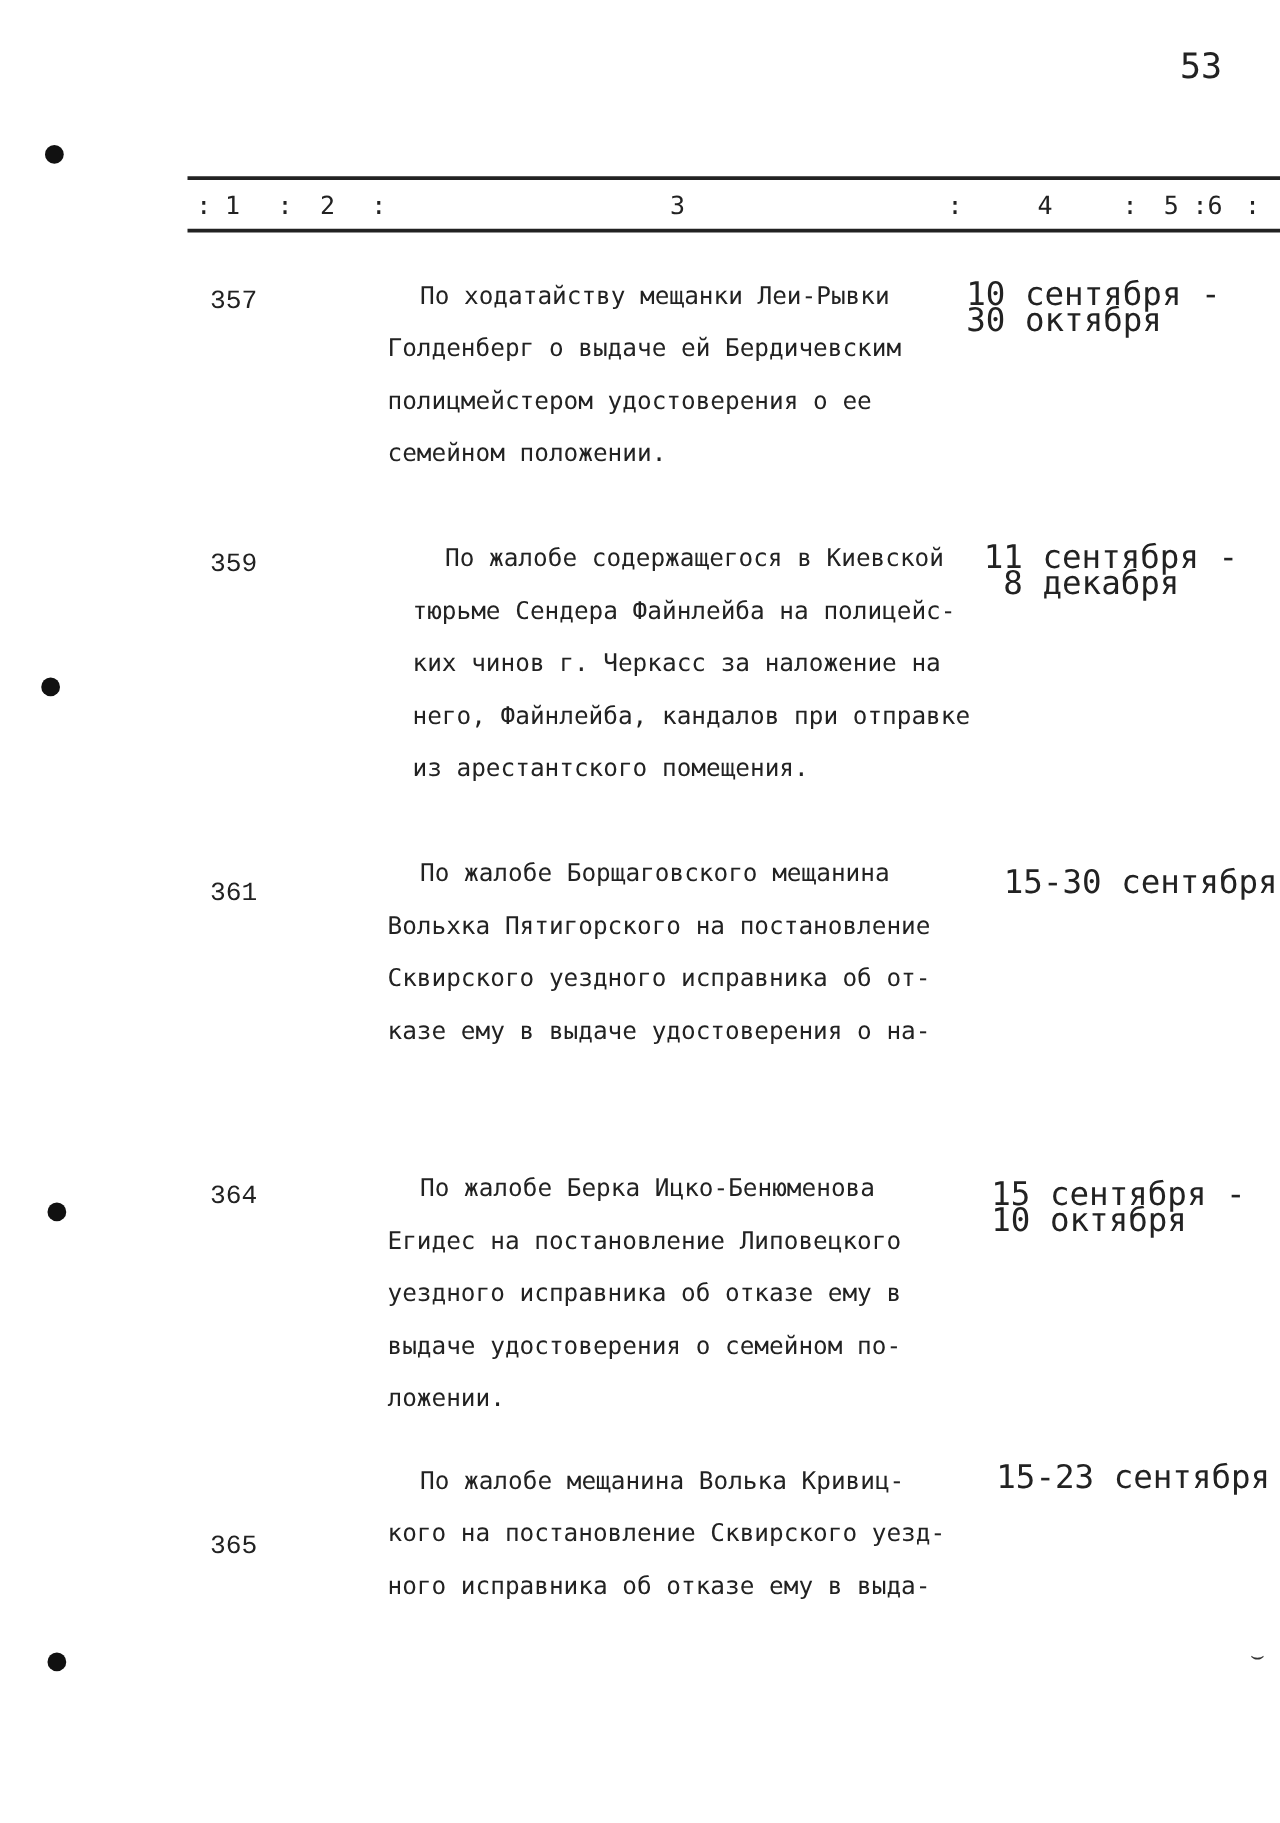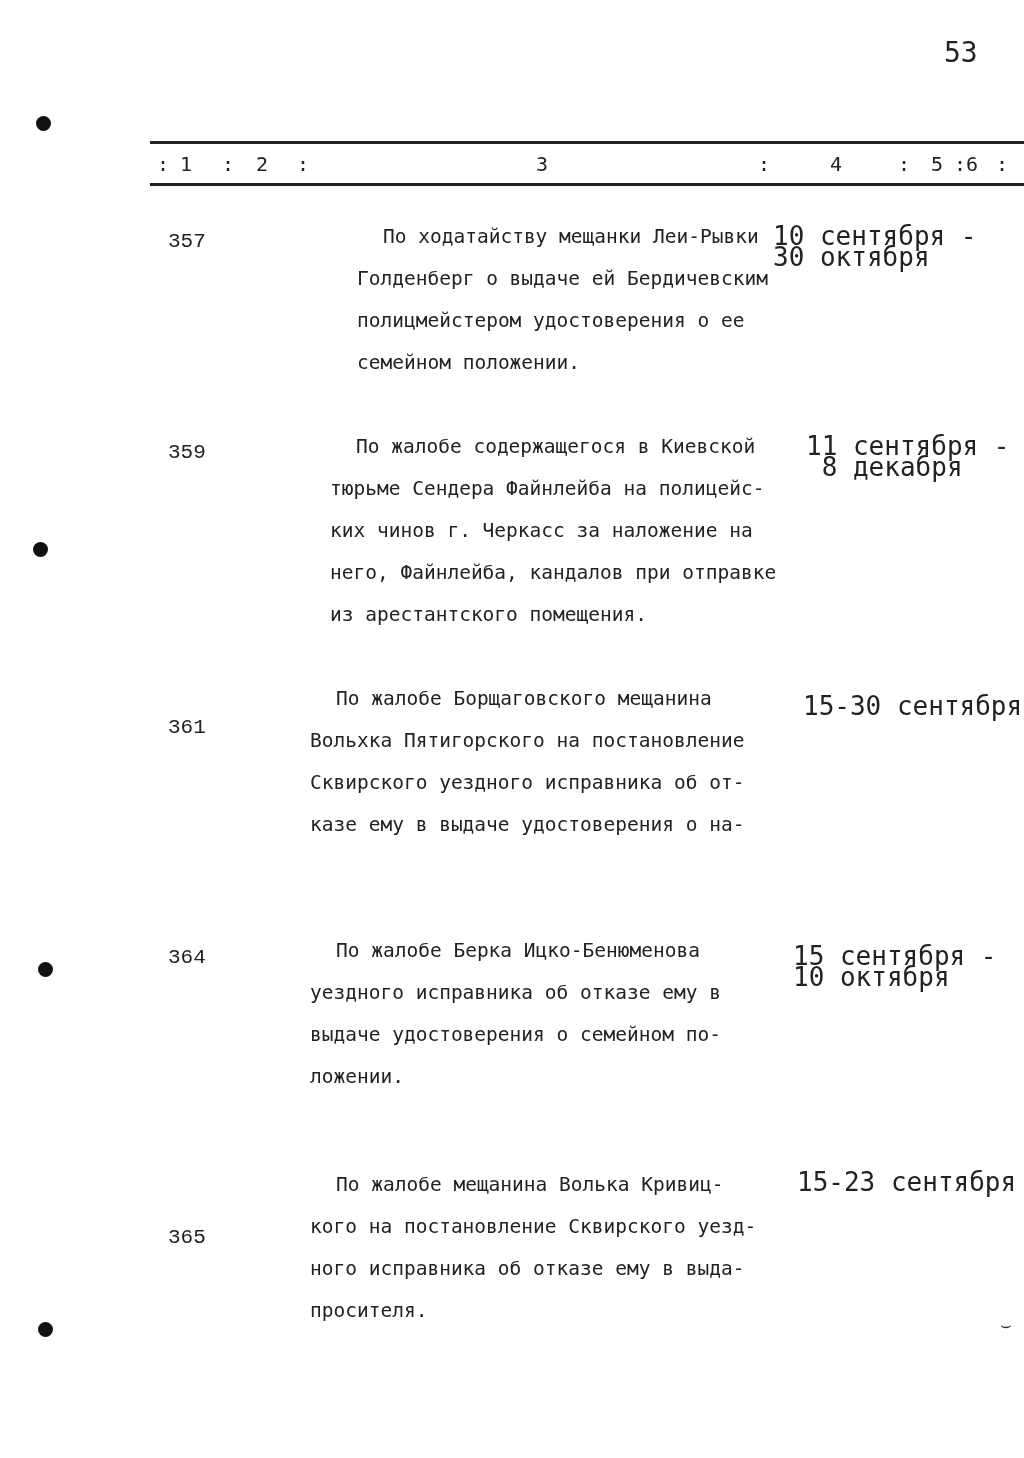--- a/index.html
+++ b/index.html
@@ -44,70 +44,70 @@
   <span style="left:830px">4</span>
   <span style="left:898px">:</span>
   <span style="left:931px">5</span>
   <span style="left:954px">:6</span>
   <span style="left:996px">:</span>
 </div>
 <div class="rule bottom"></div>
 
 <div class="entry" style="top:226px;">
   <div class="num" style="top:4px;">357</div>
-  <div class="text" style="top:-10px;margin-left:47px;">
+  <div class="text" style="top:-10px;">
     <div class="first">По ходатайству мещанки Леи-Рывки</div>
     <div>Голденберг о выдаче ей Бердичевским</div>
     <div>полицмейстером удостоверения о ее</div>
     <div>семейном положении.</div>
   </div>
   <div class="date" style="left:773px; top:0px;">10 сентября -
 30 октября</div>
 </div>
 
 <div class="entry" style="top:436px;">
   <div class="num" style="top:5px;">359</div>
   <div class="text" style="top:-10px;margin-left:20px;">
     <div class="first">По жалобе содержащегося в Киевской</div>
     <div>тюрьме Сендера Файнлейба на полицейс-</div>
     <div>ких чинов г. Черкасс за наложение на</div>
     <div>него, Файнлейба, кандалов при отправке</div>
     <div>из арестантского помещения.</div>
   </div>
-  <div class="date" style="left:787px; top:0px;margin-left:19px;">11 сентября -
+  <div class="date" style="left:787px; top:0px;">11 сентября -
  8 декабря</div>
 </div>
 
 <div class="entry" style="top:690px;">
-  <div class="num" style="top:26px;">361</div>
+  <div class="num" style="top:14px;">361</div>
   <div class="text" style="top:-12px;">
     <div class="first">По жалобе Борщаговского мещанина</div>
     <div>Вольхка Пятигорского на постановление</div>
     <div>Сквирского уездного исправника об от-</div>
     <div>казе ему в выдаче удостоверения о на-</div>
   </div>
   <div class="date" style="left:803px; top:6px;">15-30 сентября</div>
 </div>
 
 <div class="entry" style="top:946px;">
   <div class="num" style="top:0px;">364</div>
   <div class="text" style="top:-16px;">
     <div class="first">По жалобе Берка Ицко-Бенюменова</div>
+    <div>Егидес на постановление Липовецкого</div>
     <div>уездного исправника об отказе ему в</div>
     <div>выдаче удостоверения о семейном по-</div>
     <div>ложении.</div>
   </div>
   <div class="date" style="left:793px; top:0px;">15 сентября -
 10 октября</div>
 </div>
 
 <div class="entry" style="top:1172px;">
   <div class="num" style="top:26px;margin-top:28px;">365</div>
   <div class="text" style="top:-8px;">
     <div class="first">По жалобе мещанина Волька Кривиц-</div>
     <div>кого на постановление Сквирского уезд-</div>
     <div>ного исправника об отказе ему в выда-</div>
-    <div>просителя.</div>
   </div>
   <div class="date" style="left:797px; top:0px;">15-23 сентября</div>
 </div>
 
 <div class="mark" style="left:1000px; top:1314px;">⌣</div>
 
 </body></html>

